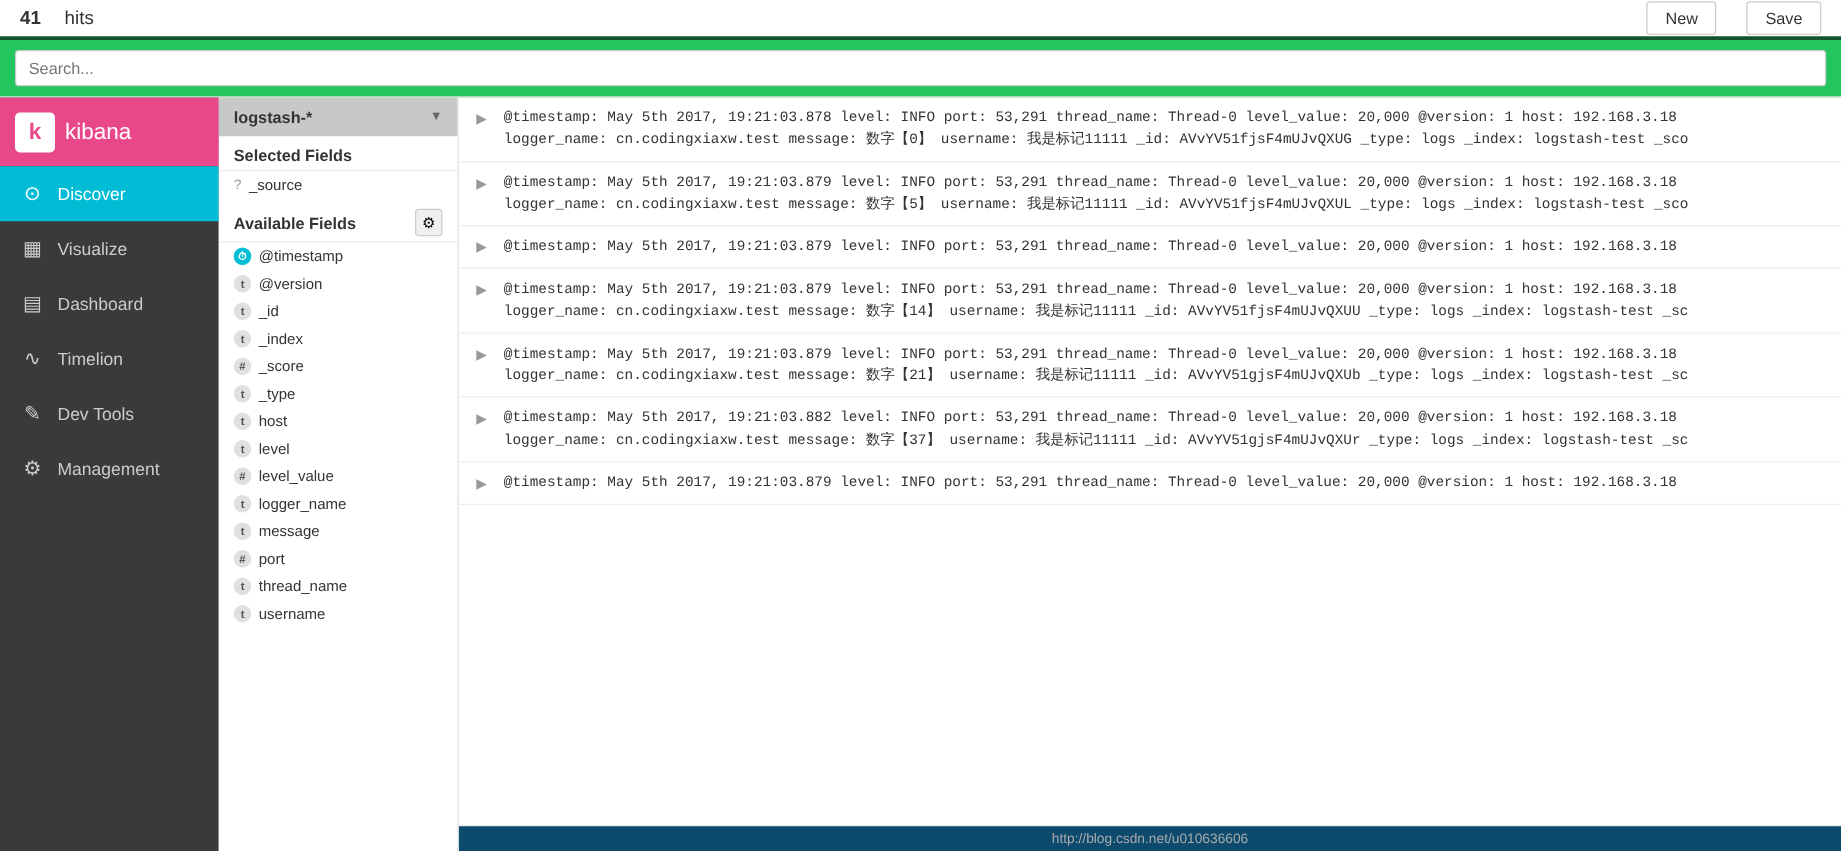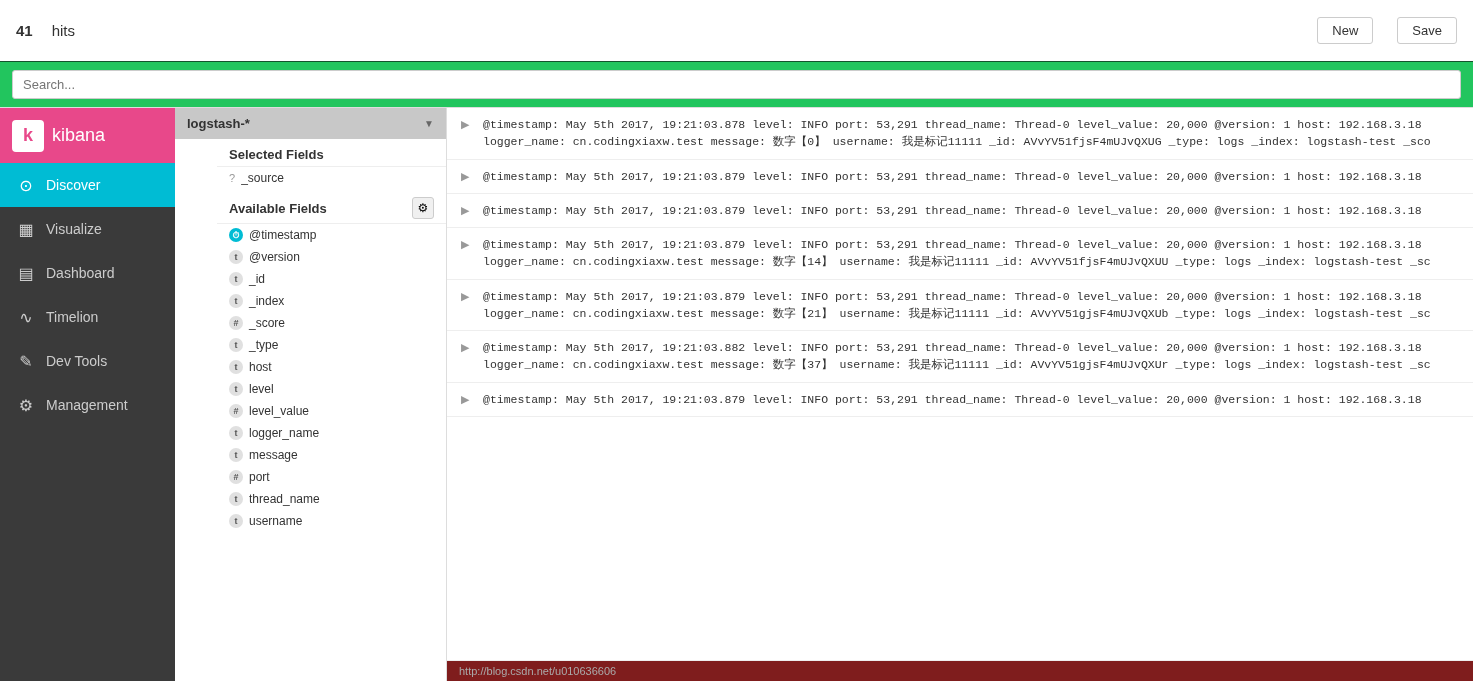--- a/index.html
+++ b/index.html
@@ -1,22 +1,22 @@
 <!DOCTYPE html>
 <html><head>
   <meta charset="utf-8">
   <style>
     * { box-sizing: border-box; margin: 0; padding: 0; }
     body { font-family: 'Segoe UI', Arial, sans-serif; font-size: 13px; background: #f5f5f5; display: flex; flex-direction: column; height: 681px; overflow: hidden; }
 
     
     .top-bar {
-      height: 62px;
-      background: #fff;
-      border-bottom: 1px solid #14532d;
+      height: 32px;
+      background: #fff;
+      border-bottom: 3px solid #14532d;
       display: flex;
       align-items: center;
       justify-content: space-between;
       padding: 0 16px;
     }
     .top-bar-left { display: flex; align-items: center; gap: 8px; }
     .hits-count { font-size: 15px; font-weight: bold; color: #333; }
     .hits-label { font-size: 15px; color: #333; padding-left: 11px; }
     .top-bar-right { display: flex; gap: 24px; }
     .btn-new, .btn-save {
@@ -87,41 +87,41 @@
       color: #ccc;
       cursor: pointer;
       gap: 10px;
       font-size: 14px;
     }
     .nav-item.active { background: #00bcd4; color: #fff; }
     .nav-icon { width: 20px; height: 20px; display: flex; align-items: center; justify-content: center; font-size: 16px; }
 
     
     .left-panel {
-      width: 272px;
+      width: 192px;
       background: #fff;
       border-right: 1px solid #ddd;
       display: flex;
       flex-direction: column;
       overflow: hidden;
       flex-shrink: 0;
     }
     .index-selector {
       background: #c8c8c8;
       padding: 8px 12px;
       display: flex;
       align-items: center;
       justify-content: space-between;
       font-size: 13px;
       font-weight: bold;
       color: #333;
     }
     .index-arrow { font-size: 10px; color: #666; cursor: pointer; }
 
-    .fields-section { overflow-y: auto; flex: 1; padding-left: 42px; }
+    .fields-section { overflow-y: auto; flex: 1; }
     .section-title {
       padding: 8px 12px 4px;
       font-size: 13px;
       font-weight: bold;
       color: #333;
       border-bottom: 1px solid #eee;
     }
     .field-item {
       display: flex;
       align-items: center;
@@ -194,25 +194,25 @@
     }
     .log-line {
       font-family: Liberation Mono, monospace;
       font-size: 11.5px;
       color: #333;
       line-height: 1.5;
       word-break: break-all;
     }
 
     .watermark {
-      text-align: left;
+      text-align: center;
       padding: 4px 12px;
       font-size: 11px;
       color: #aaa;
-      background: #7f1d1d;
+      background: #0c4a6e;
       border-top: 1px solid #eee;
     }
 
     .source-field-item {
       display: flex;
       align-items: center;
       gap: 6px;
       padding: 4px 12px;
       font-size: 12px;
       color: #333;
@@ -352,20 +352,21 @@
 
       <div id="results-container">
           <div class="result-row">
     <span class="expand-arrow">▶</span>
     <div class="log-line">@timestamp: May 5th 2017, 19:21:03.878  level: INFO  port: 53,291  thread_name: Thread-0  level_value: 20,000  @version: 1  host: 192.168.3.18</div>
     <div class="log-line">logger_name: cn.codingxiaxw.test  message: 数字【0】  username: 我是标记11111  _id: AVvYV51fjsF4mUJvQXUG  _type: logs  _index: logstash-test  _sco</div>
   </div>
           <div class="result-row">
     <span class="expand-arrow">▶</span>
     <div class="log-line">@timestamp: May 5th 2017, 19:21:03.879  level: INFO  port: 53,291  thread_name: Thread-0  level_value: 20,000  @version: 1  host: 192.168.3.18</div>
+    <div class="log-line">logger_name: cn.codingxiaxw.test  message: 数字【5】  username: 我是标记11111  _id: AVvYV51fjsF4mUJvQXUL  _type: logs  _index: logstash-test  _sco</div>
   </div>
           <div class="result-row">
     <span class="expand-arrow">▶</span>
     <div class="log-line">@timestamp: May 5th 2017, 19:21:03.879  level: INFO  port: 53,291  thread_name: Thread-0  level_value: 20,000  @version: 1  host: 192.168.3.18</div>
   </div>
           <div class="result-row">
     <span class="expand-arrow">▶</span>
     <div class="log-line">@timestamp: May 5th 2017, 19:21:03.879  level: INFO  port: 53,291  thread_name: Thread-0  level_value: 20,000  @version: 1  host: 192.168.3.18</div>
     <div class="log-line">logger_name: cn.codingxiaxw.test  message: 数字【14】  username: 我是标记11111  _id: AVvYV51fjsF4mUJvQXUU  _type: logs  _index: logstash-test  _sc</div>
   </div>

